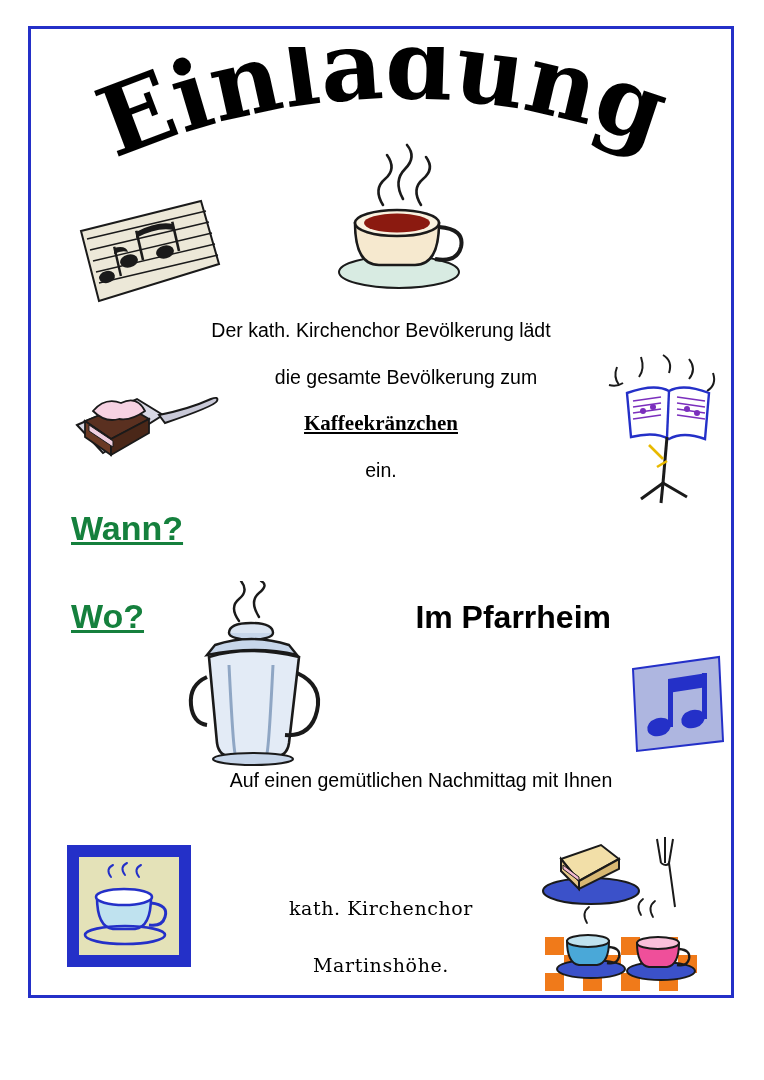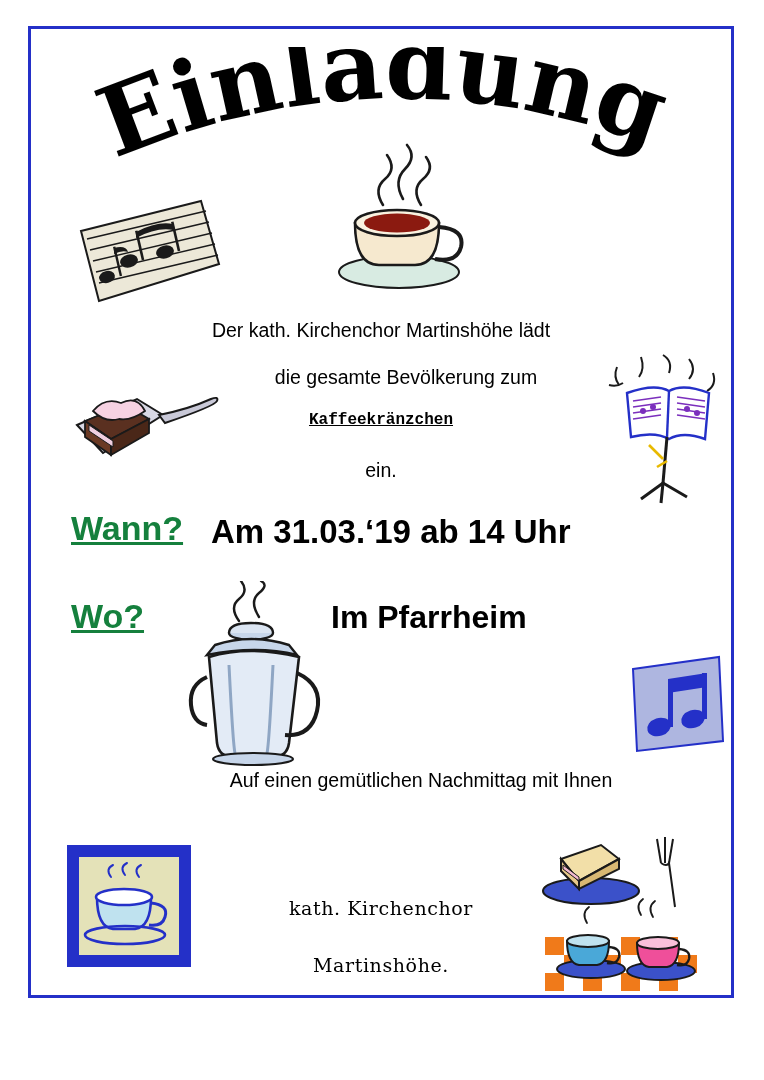--- a/index.html
+++ b/index.html
@@ -48,24 +48,24 @@
     width: 100%;
     text-align: center;
     color: #000;
     white-space: nowrap;
   }
   .body-text {
     font-size: 19.5px;
     font-family: "Liberation Sans", sans-serif;
   }
   .bold-underline {
-    font-size: 16px;
+    font-size: 21px;
     font-weight: bold;
     text-decoration: underline;
-    font-family: Liberation Mono, monospace;
+    font-family: Liberation Serif, serif;
   }
   .script-text {
     font-family: "DejaVu Serif", "Liberation Serif", serif;
     font-size: 19px;
     letter-spacing: 0.6px;
   }
 
   .label-q {
     position: absolute;
     font-size: 34px;
@@ -77,21 +77,21 @@
   .answer {
     position: absolute;
     font-size: 33px;
     font-weight: bold;
     font-family: "Liberation Sans", sans-serif;
     color: #000;
     white-space: nowrap;
   }
   .answer.big {
     font-size: 32px;
-    text-align: left;
+    text-align: right;
   }
 
   
   .art { position: absolute; }
 </style>
 </head>
 <body>
 
 <div id="poster">
 
@@ -140,21 +140,21 @@
         <path d="M100 66 q -10 -16 2 -26 q 12 -10 3 -22"></path>
       </g>
       <ellipse cx="78" cy="133" rx="60" ry="16" fill="#d8ebe2" stroke="#1a1a1a" stroke-width="2"></ellipse>
       <path d="M34 84 q 0 42 24 42 h36 q 24 0 24 -42 Z" fill="#f6e9cf" stroke="#1a1a1a" stroke-width="2.6"></path>
       <ellipse cx="76" cy="84" rx="42" ry="13" fill="#f9f2e0" stroke="#1a1a1a" stroke-width="2.6"></ellipse>
       <ellipse cx="76" cy="84" rx="33" ry="9.5" fill="#8b1a10"></ellipse>
       <path d="M118 88 q 26 2 22 20 q -4 16 -26 12" fill="none" stroke="#1a1a1a" stroke-width="4"></path>
     </svg>
   </div>
 
-  <div class="line body-text" style="top:290px;">Der kath. Kirchenchor Martinshöhe lädt</div>
+  <div class="line body-text" style="top:290px;">Der kath. Kirchenchor Bevölkerung lädt</div>
   <div class="line body-text" style="top:337px;margin-left:25px;">die gesamte Bevölkerung zum</div>
   <div class="line bold-underline" style="top:382px;">Kaffeekränzchen</div>
   <div class="line body-text" style="top:430px;">ein.</div>
 
   <div class="art" style="left:28px; top:340px;">
     <svg width="160" height="110" viewBox="0 0 160 110" xmlns="http://www.w3.org/2000/svg">
       <path d="M18 56 L78 30 L104 46 L44 84 Z" fill="#d8d8e4" stroke="#1a1a1a" stroke-width="2"></path>
       <path d="M100 46 q 30 -6 52 -16 q 8 -3 6 2 q -2 5 -52 22 Z" fill="#c9c9d8" stroke="#1a1a1a" stroke-width="2"></path>
       <path d="M26 52 L66 36 L90 50 L52 70 Z" fill="#5a3020" stroke="#1a1a1a" stroke-width="1.8"></path>
       <path d="M26 52 L52 70 L52 86 L26 68 Z" fill="#6b3a24" stroke="#1a1a1a" stroke-width="1.8"></path>
@@ -196,21 +196,20 @@
       <path d="M40 150 L62 134 L86 148" fill="none" stroke="#1a1a1a" stroke-width="3"></path>
       <path d="M62 134 L60 154" stroke="#1a1a1a" stroke-width="3"></path>
       <g stroke="#e8b900" stroke-width="2.6" fill="none">
         <path d="M48 96 l 14 14"></path>
         <path d="M56 118 l 10 -6"></path>
       </g>
     </svg>
   </div>
 
   <div class="label-q" style="left:40px; top:480px;">Wann?</div>
-  <div class="answer" style="left:180px; top:484px;">Am 31.03.‘19 ab 14 Uhr</div>
 
   <div class="label-q" style="left:40px; top:568px;">Wo?</div>
   <div class="answer big" style="left:300px; top:570px; width:280px;">Im Pfarrheim</div>
 
   <div class="art" style="left:150px; top:552px;">
     <svg width="160" height="190" viewBox="0 0 160 190" xmlns="http://www.w3.org/2000/svg">
       <g fill="none" stroke="#1a1a1a" stroke-width="2.4" stroke-linecap="round">
         <path d="M58 40 q -10 -14 0 -22 q 10 -8 2 -18"></path>
         <path d="M78 36 q -10 -16 0 -24 q 10 -8 2 -12"></path>
       </g>

